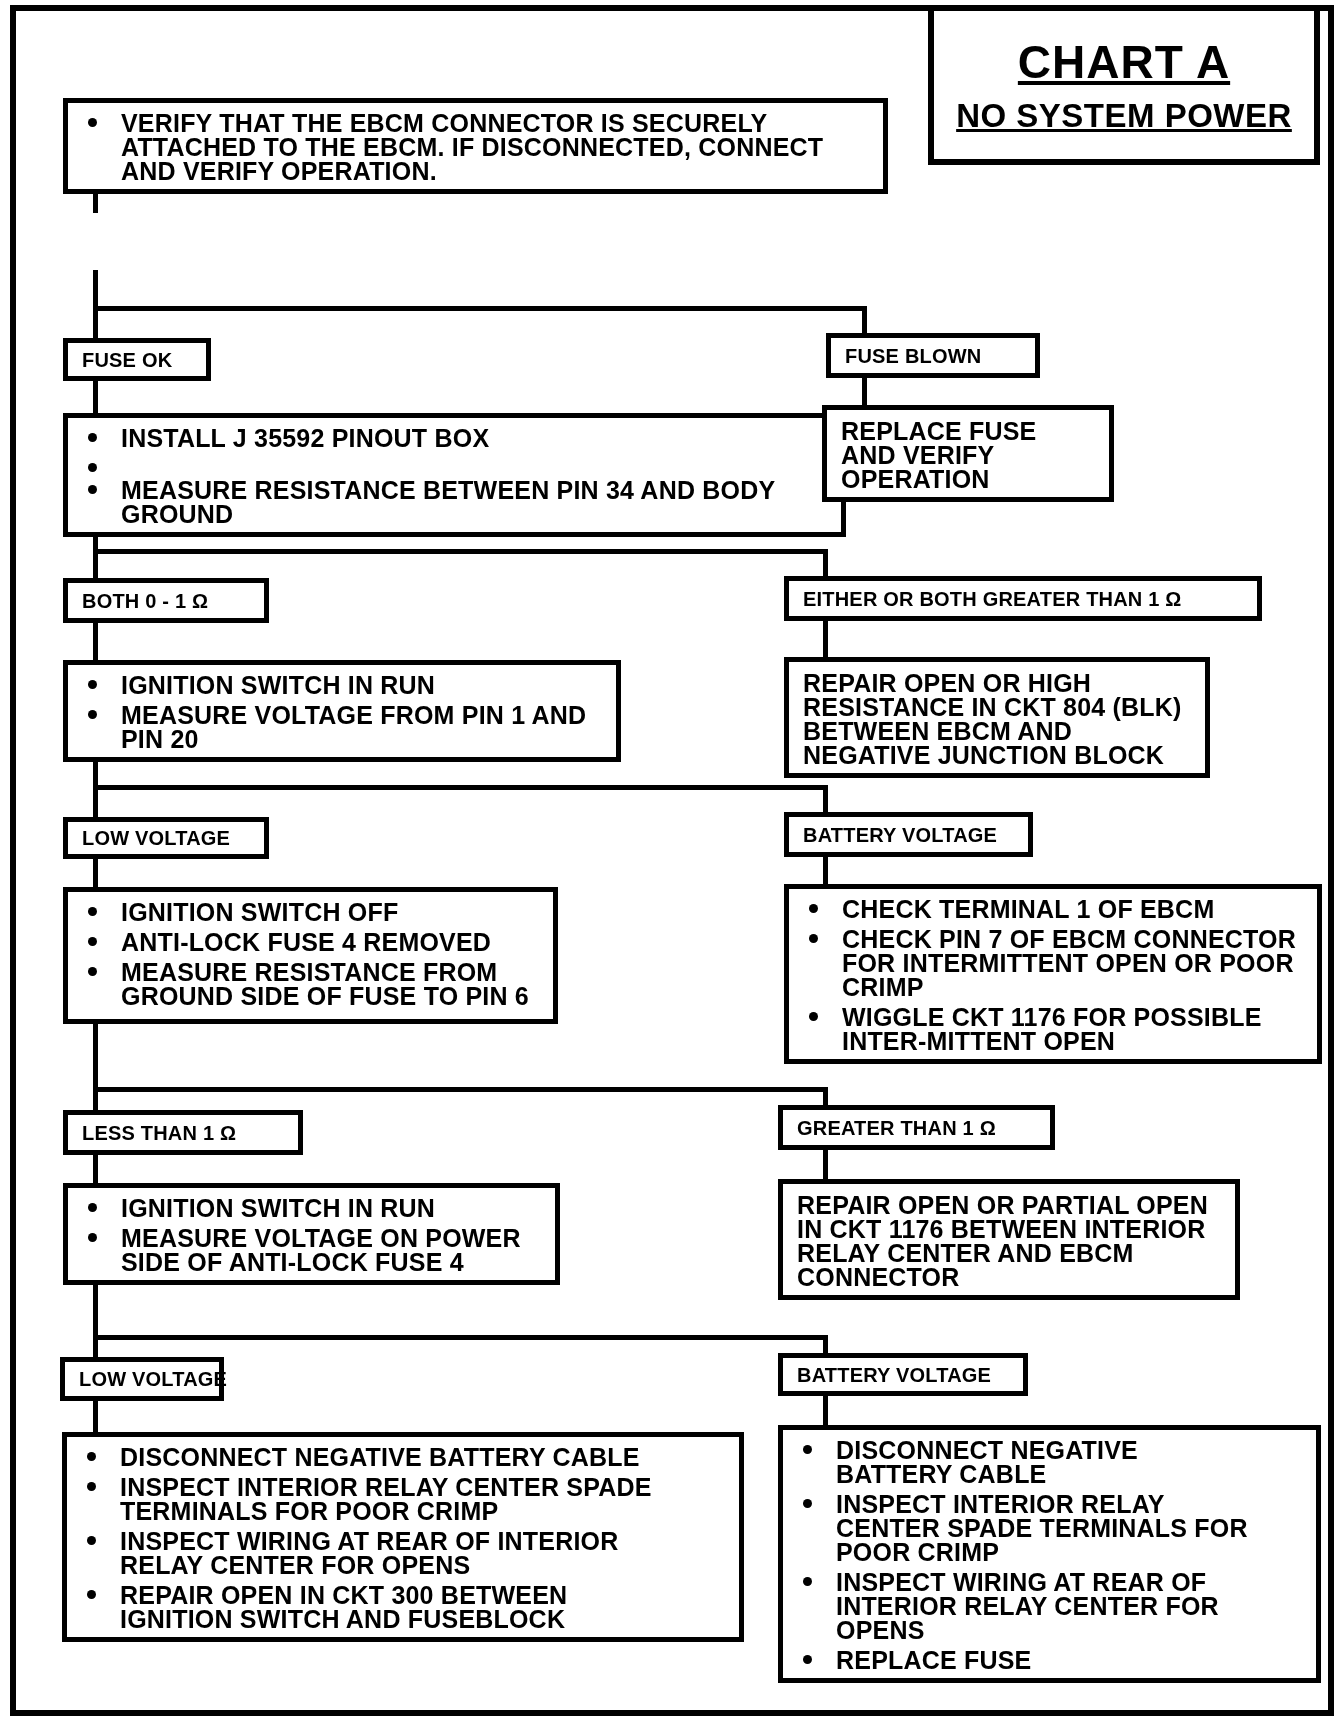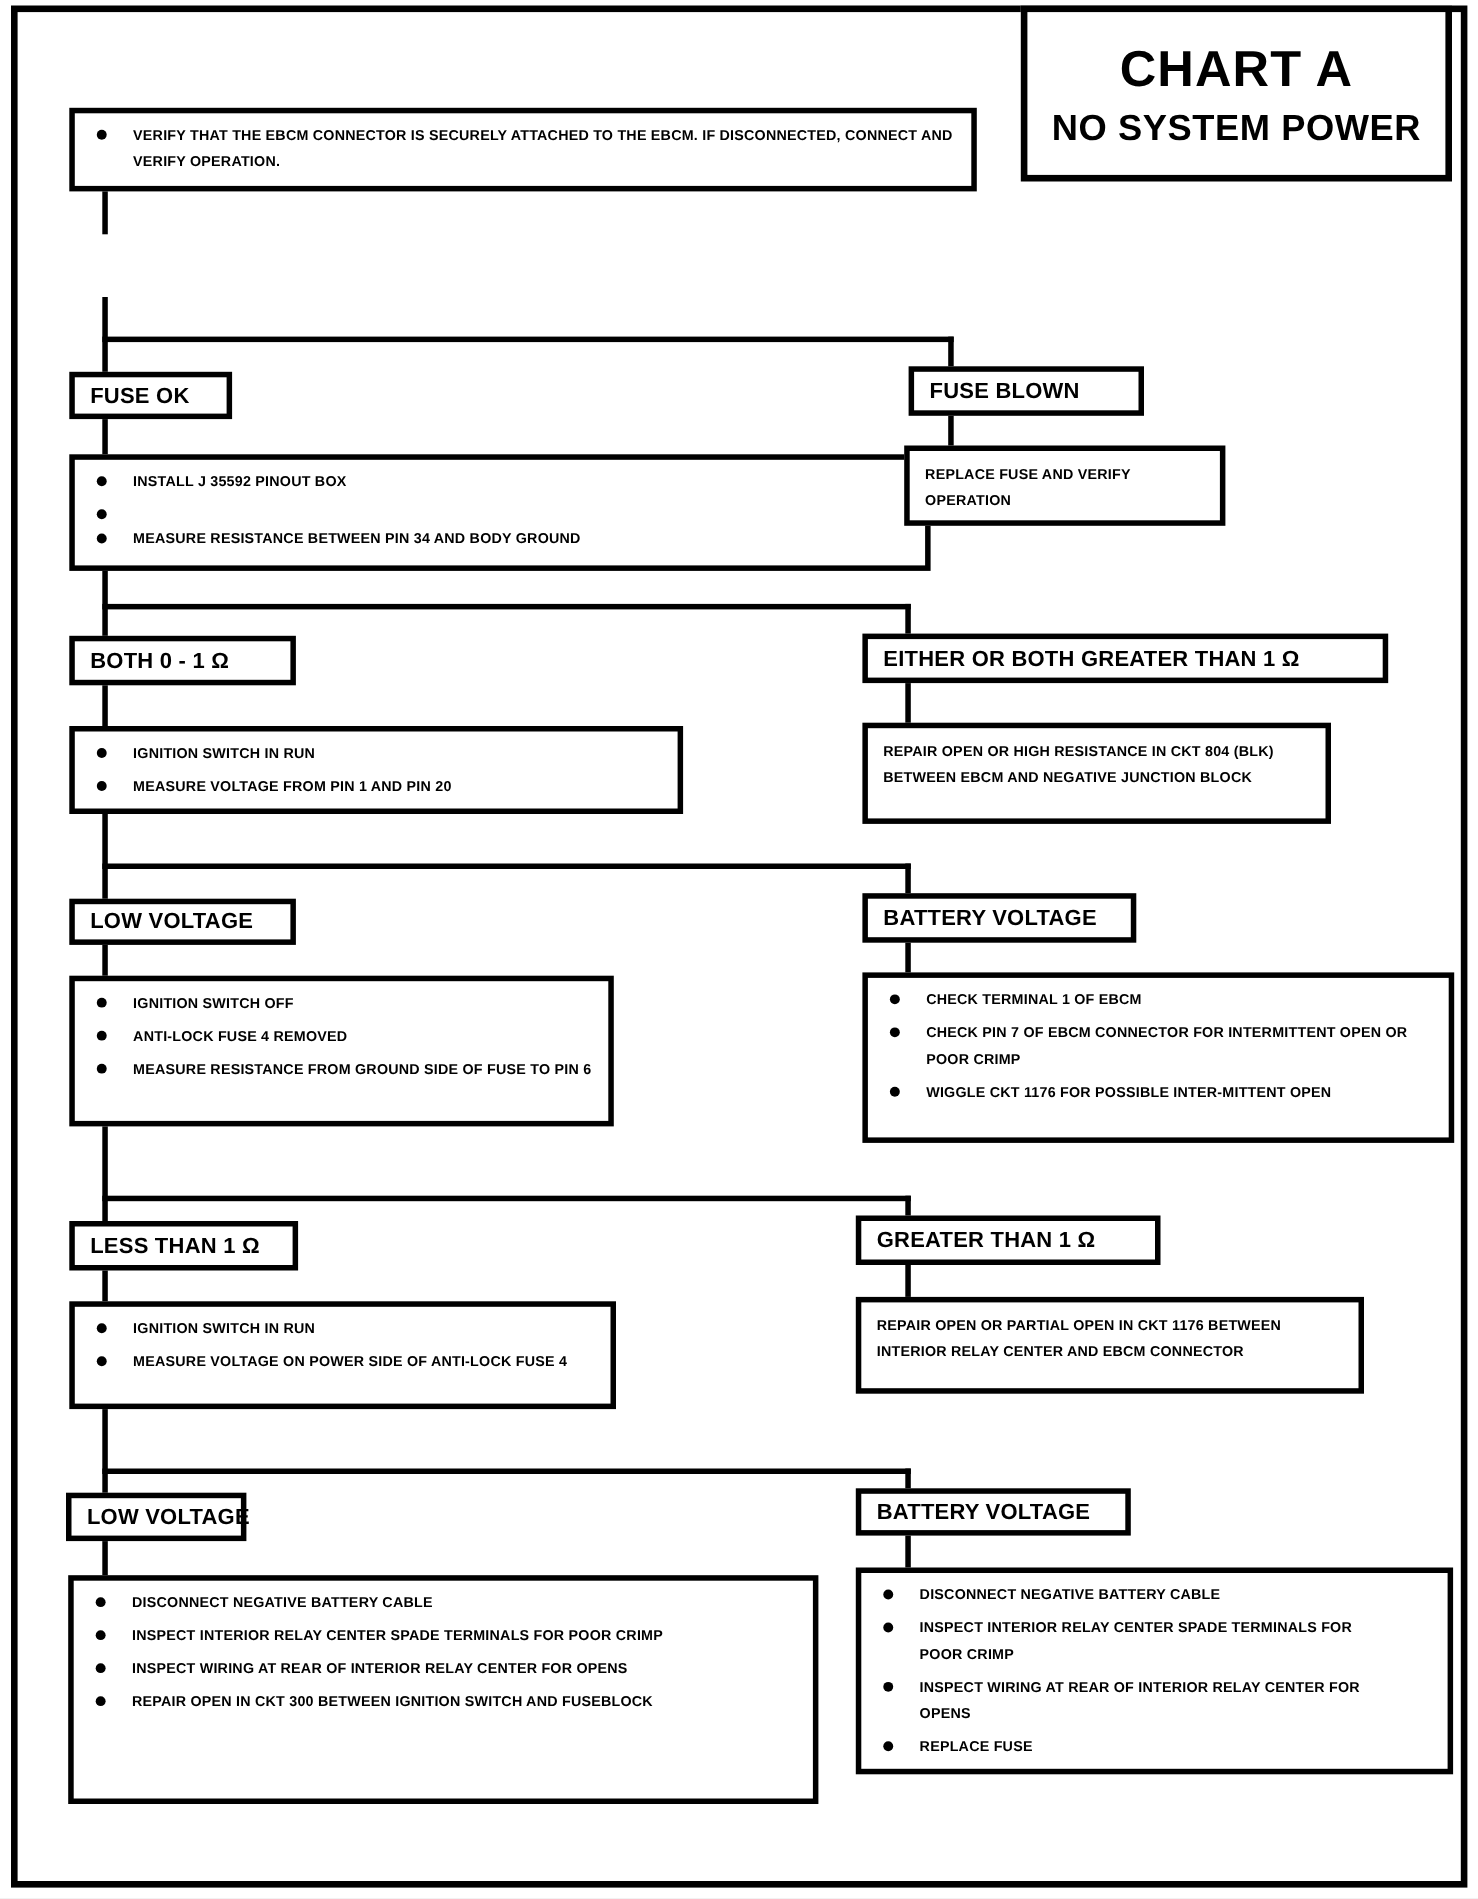--- a/index.html
+++ b/index.html
@@ -20,30 +20,31 @@
   }
   .title-box{
     position:absolute;
     left:928px;top:5px;width:392px;height:160px;
     border:6px solid #000;
     background:#fff;
     z-index:3;
     box-sizing:border-box;
     display:flex;flex-direction:column;align-items:center;justify-content:center;
     gap:14px;
+    text-decoration:underline;
   }
   .title-line1{font-size:46px;letter-spacing:1px;line-height:1;}
   .title-line2{font-size:33px;letter-spacing:0.5px;line-height:1;}
   .box{
     position:absolute;
     box-sizing:border-box;
     border:5px solid #000;
     background:#fff;
     z-index:2;
-    font-size:13px;
+    font-size:25px;
     line-height:24px;
     letter-spacing:0.2px;
   }
   .action{padding:8px 10px 6px 4px;}
   .label-box{
     display:flex;align-items:center;
     padding:0 10px 0 14px;
     font-size:20px;
     white-space:nowrap;
   }
@@ -184,21 +185,21 @@
     <div class="li">
       <span class="dot"></span>
       <span class="txt">CHECK PIN 7 OF EBCM CONNECTOR FOR INTERMITTENT OPEN OR POOR CRIMP</span>
     </div>
     <div class="li">
       <span class="dot"></span>
       <span class="txt">WIGGLE CKT 1176 FOR POSSIBLE INTER-MITTENT OPEN</span>
     </div>
   </div>
 
-  <div class="box label-box" style="left:63px;top:1110px;width:208px;height:45px">
+  <div class="box label-box" style="left:63px;top:1110px;width:240px;height:45px">
     <span>LESS THAN 1  Ω</span>
   </div>
   <div class="box label-box" style="left:778px;top:1105px;width:277px;height:45px">
     <span>GREATER THAN 1  Ω</span>
   </div>
 
   <div class="box action" style="left:63px;top:1183px;width:497px;min-height:98px">
     <div class="li">
       <span class="dot"></span>
       <span class="txt">IGNITION SWITCH IN RUN</span>

